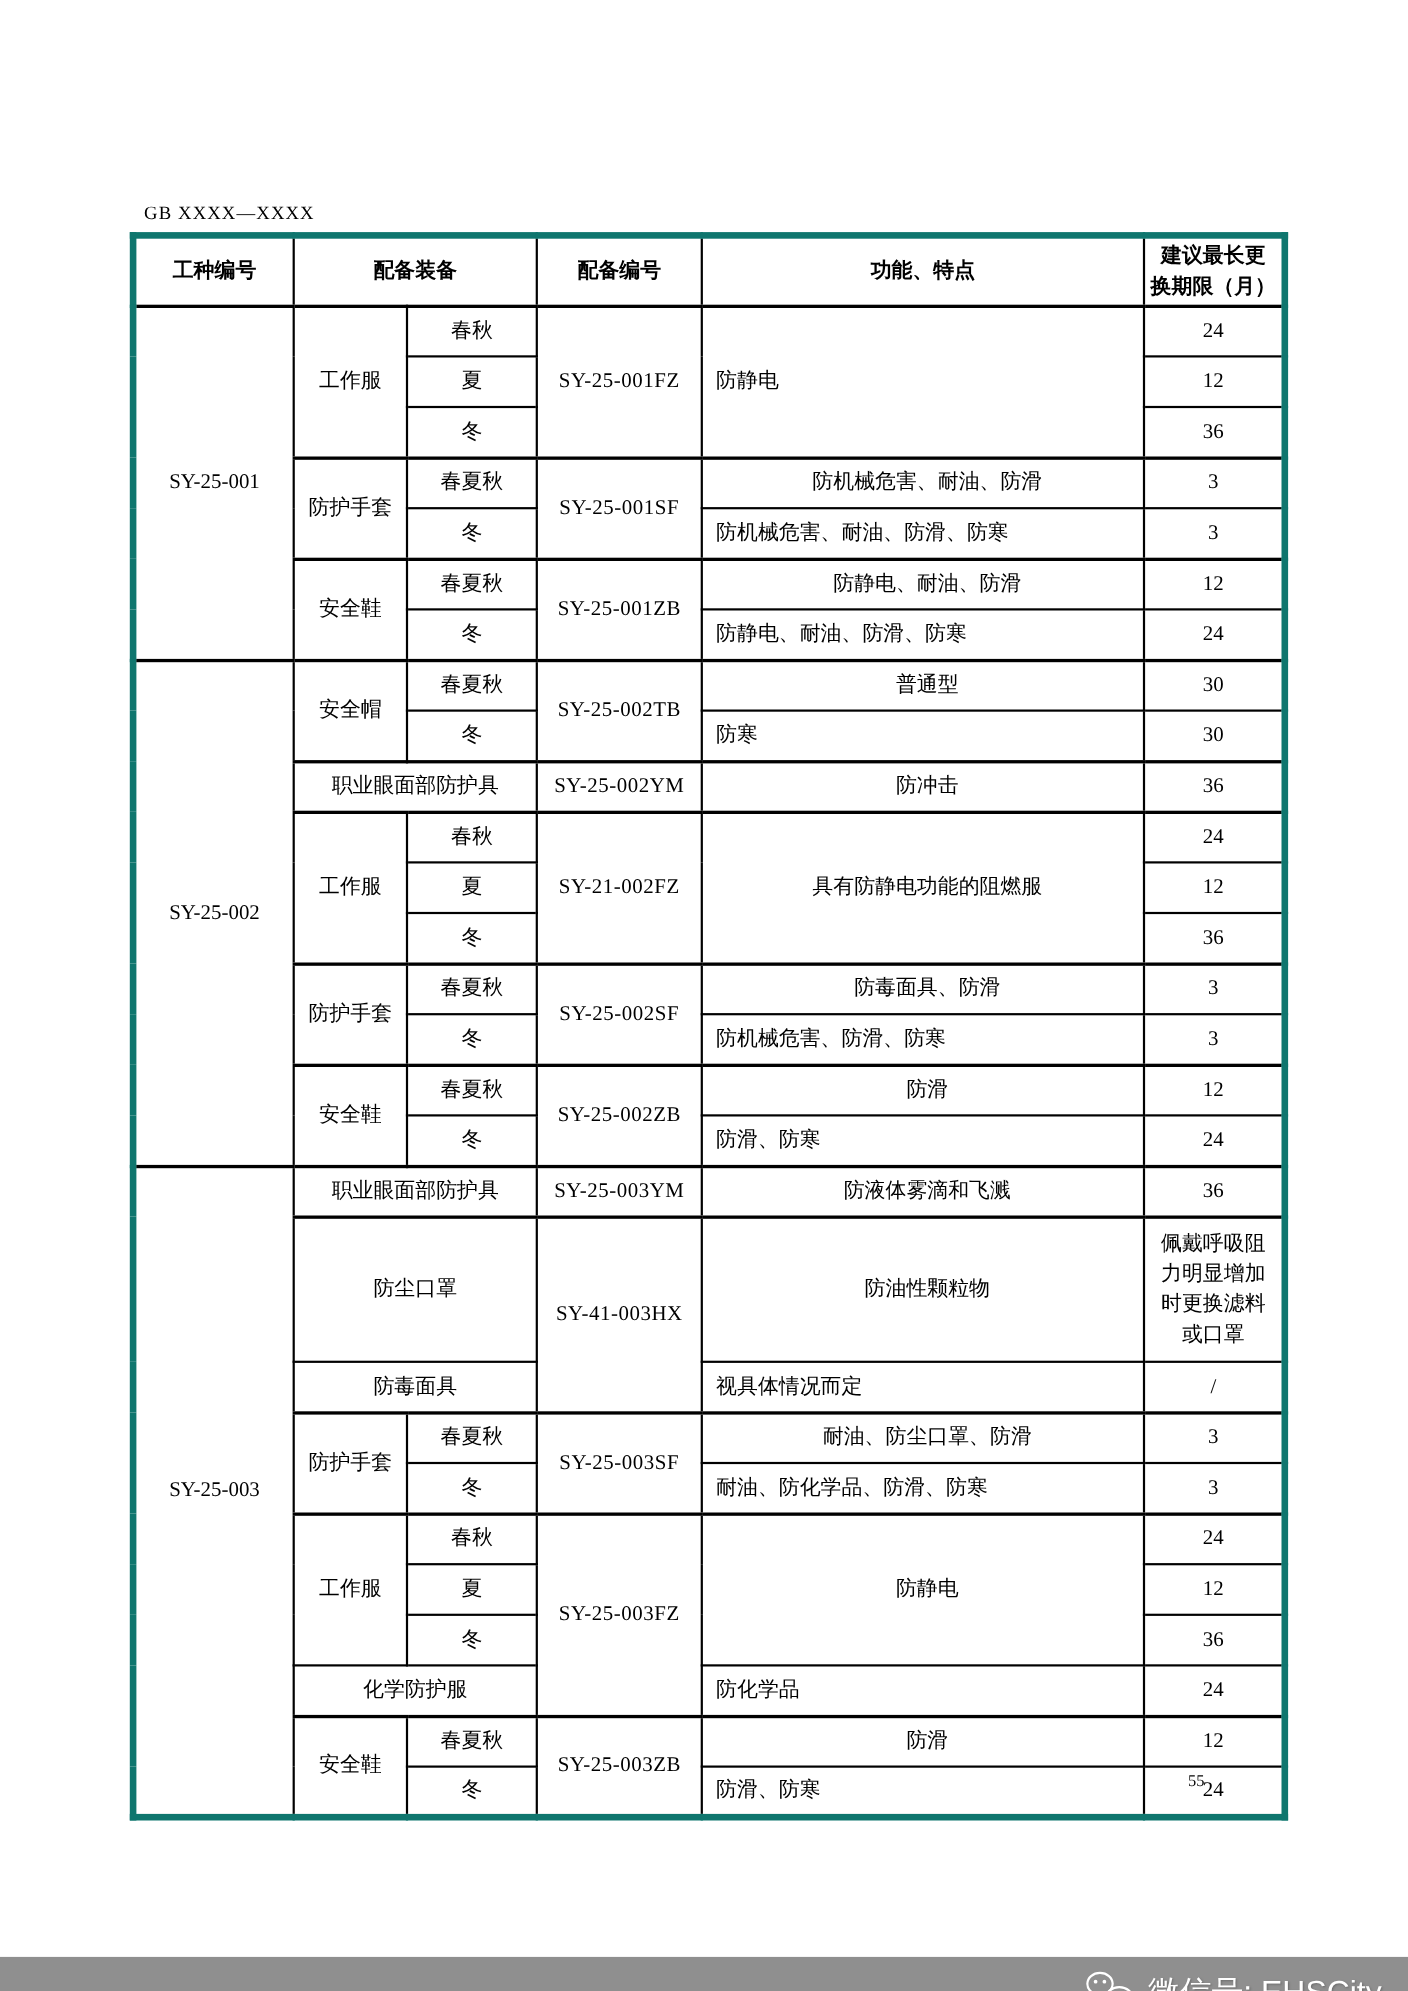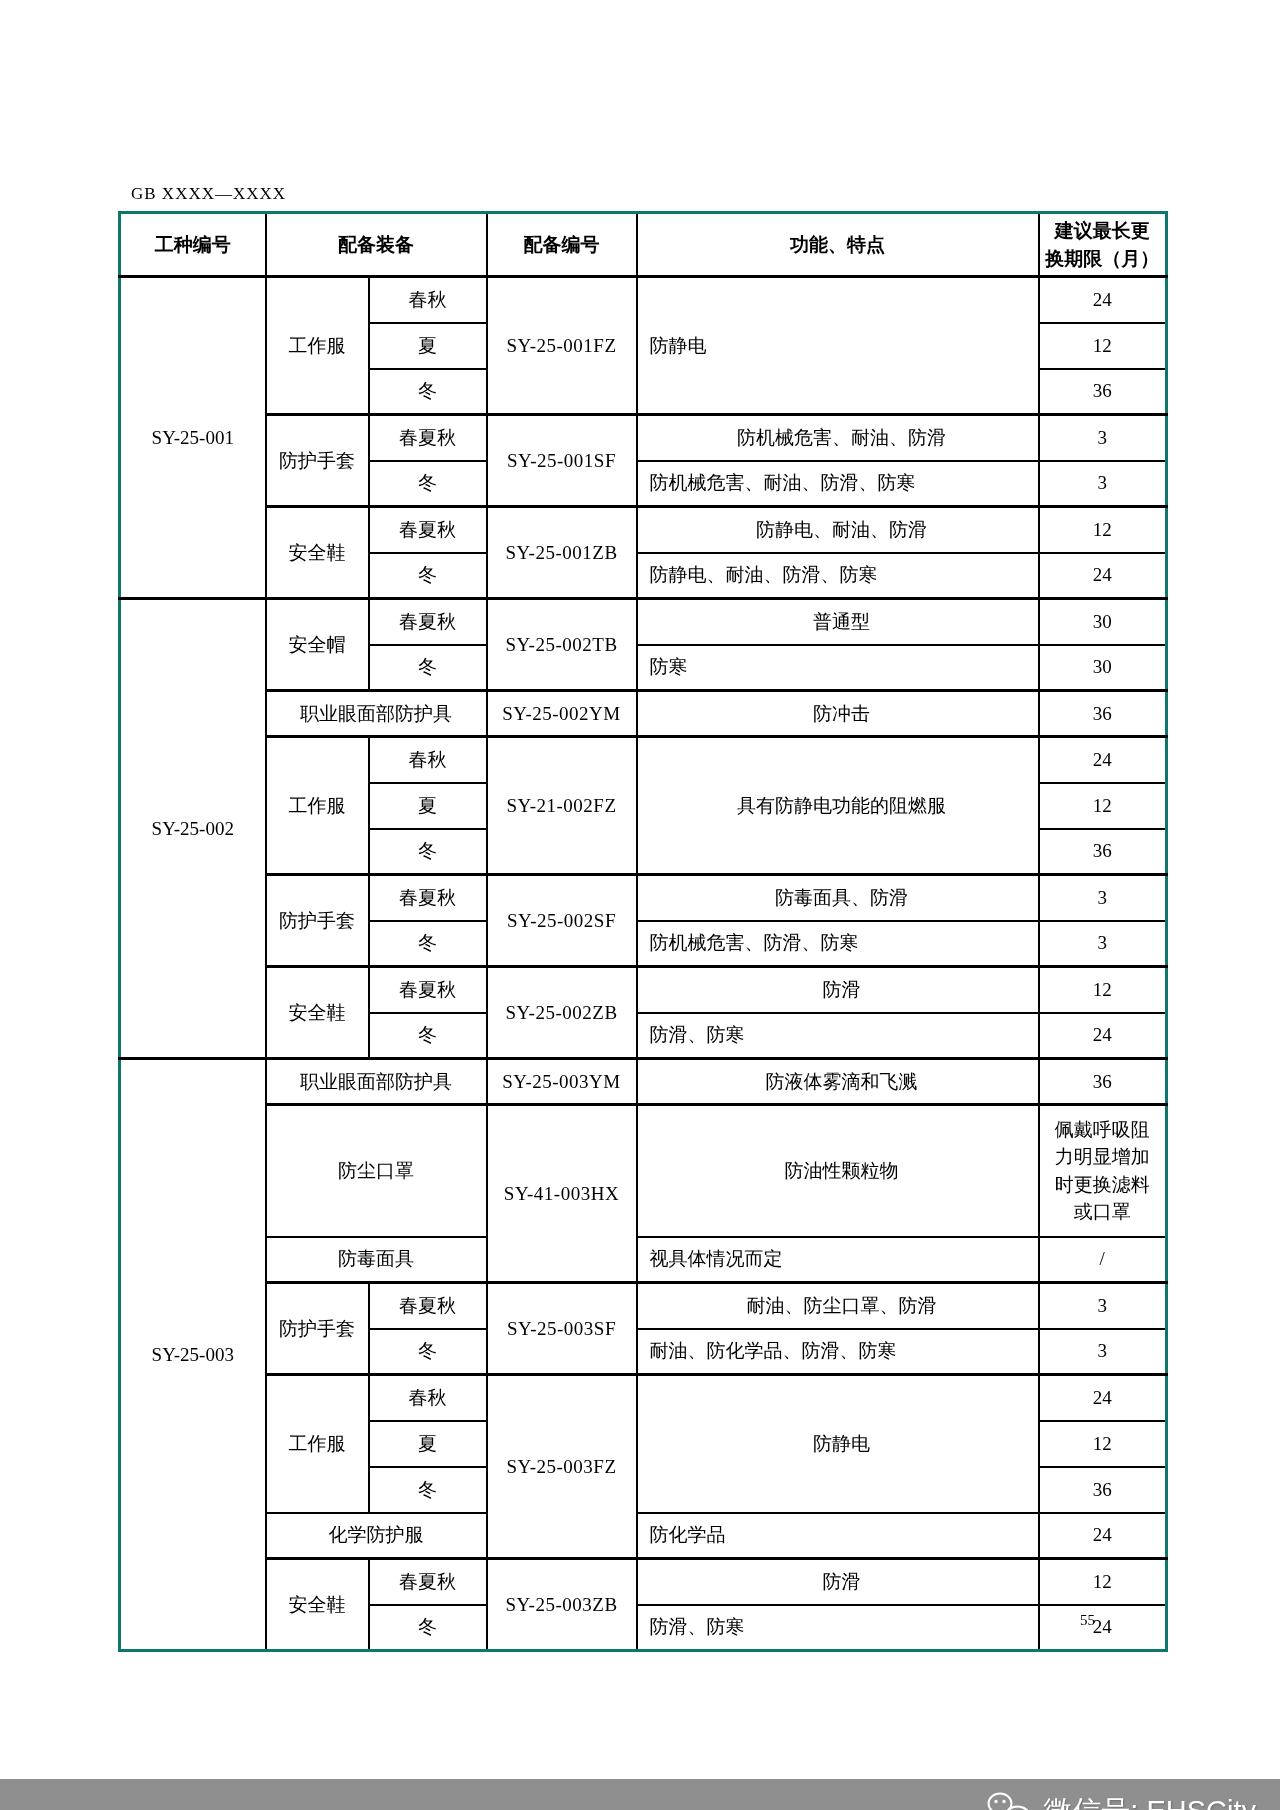--- a/index.html
+++ b/index.html
@@ -20,21 +20,21 @@
     letter-spacing: 1px;
     font-family: "Liberation Serif", "DejaVu Serif", serif;
   }
 
   table.ppe-table {
     position: absolute;
     left: 118px; top: 176px;
     width: 1047px;
     border-collapse: collapse;
     table-layout: fixed;
-    border: 3px solid #0f766e;
+    border: 6px solid #0f766e;
   }
   .ppe-table th, .ppe-table td {
     border: 2px solid #000;
     font-size: 19px;
     line-height: 1.45;
     text-align: center;
     vertical-align: middle;
     padding: 2px 4px;
     overflow: hidden;
   }

